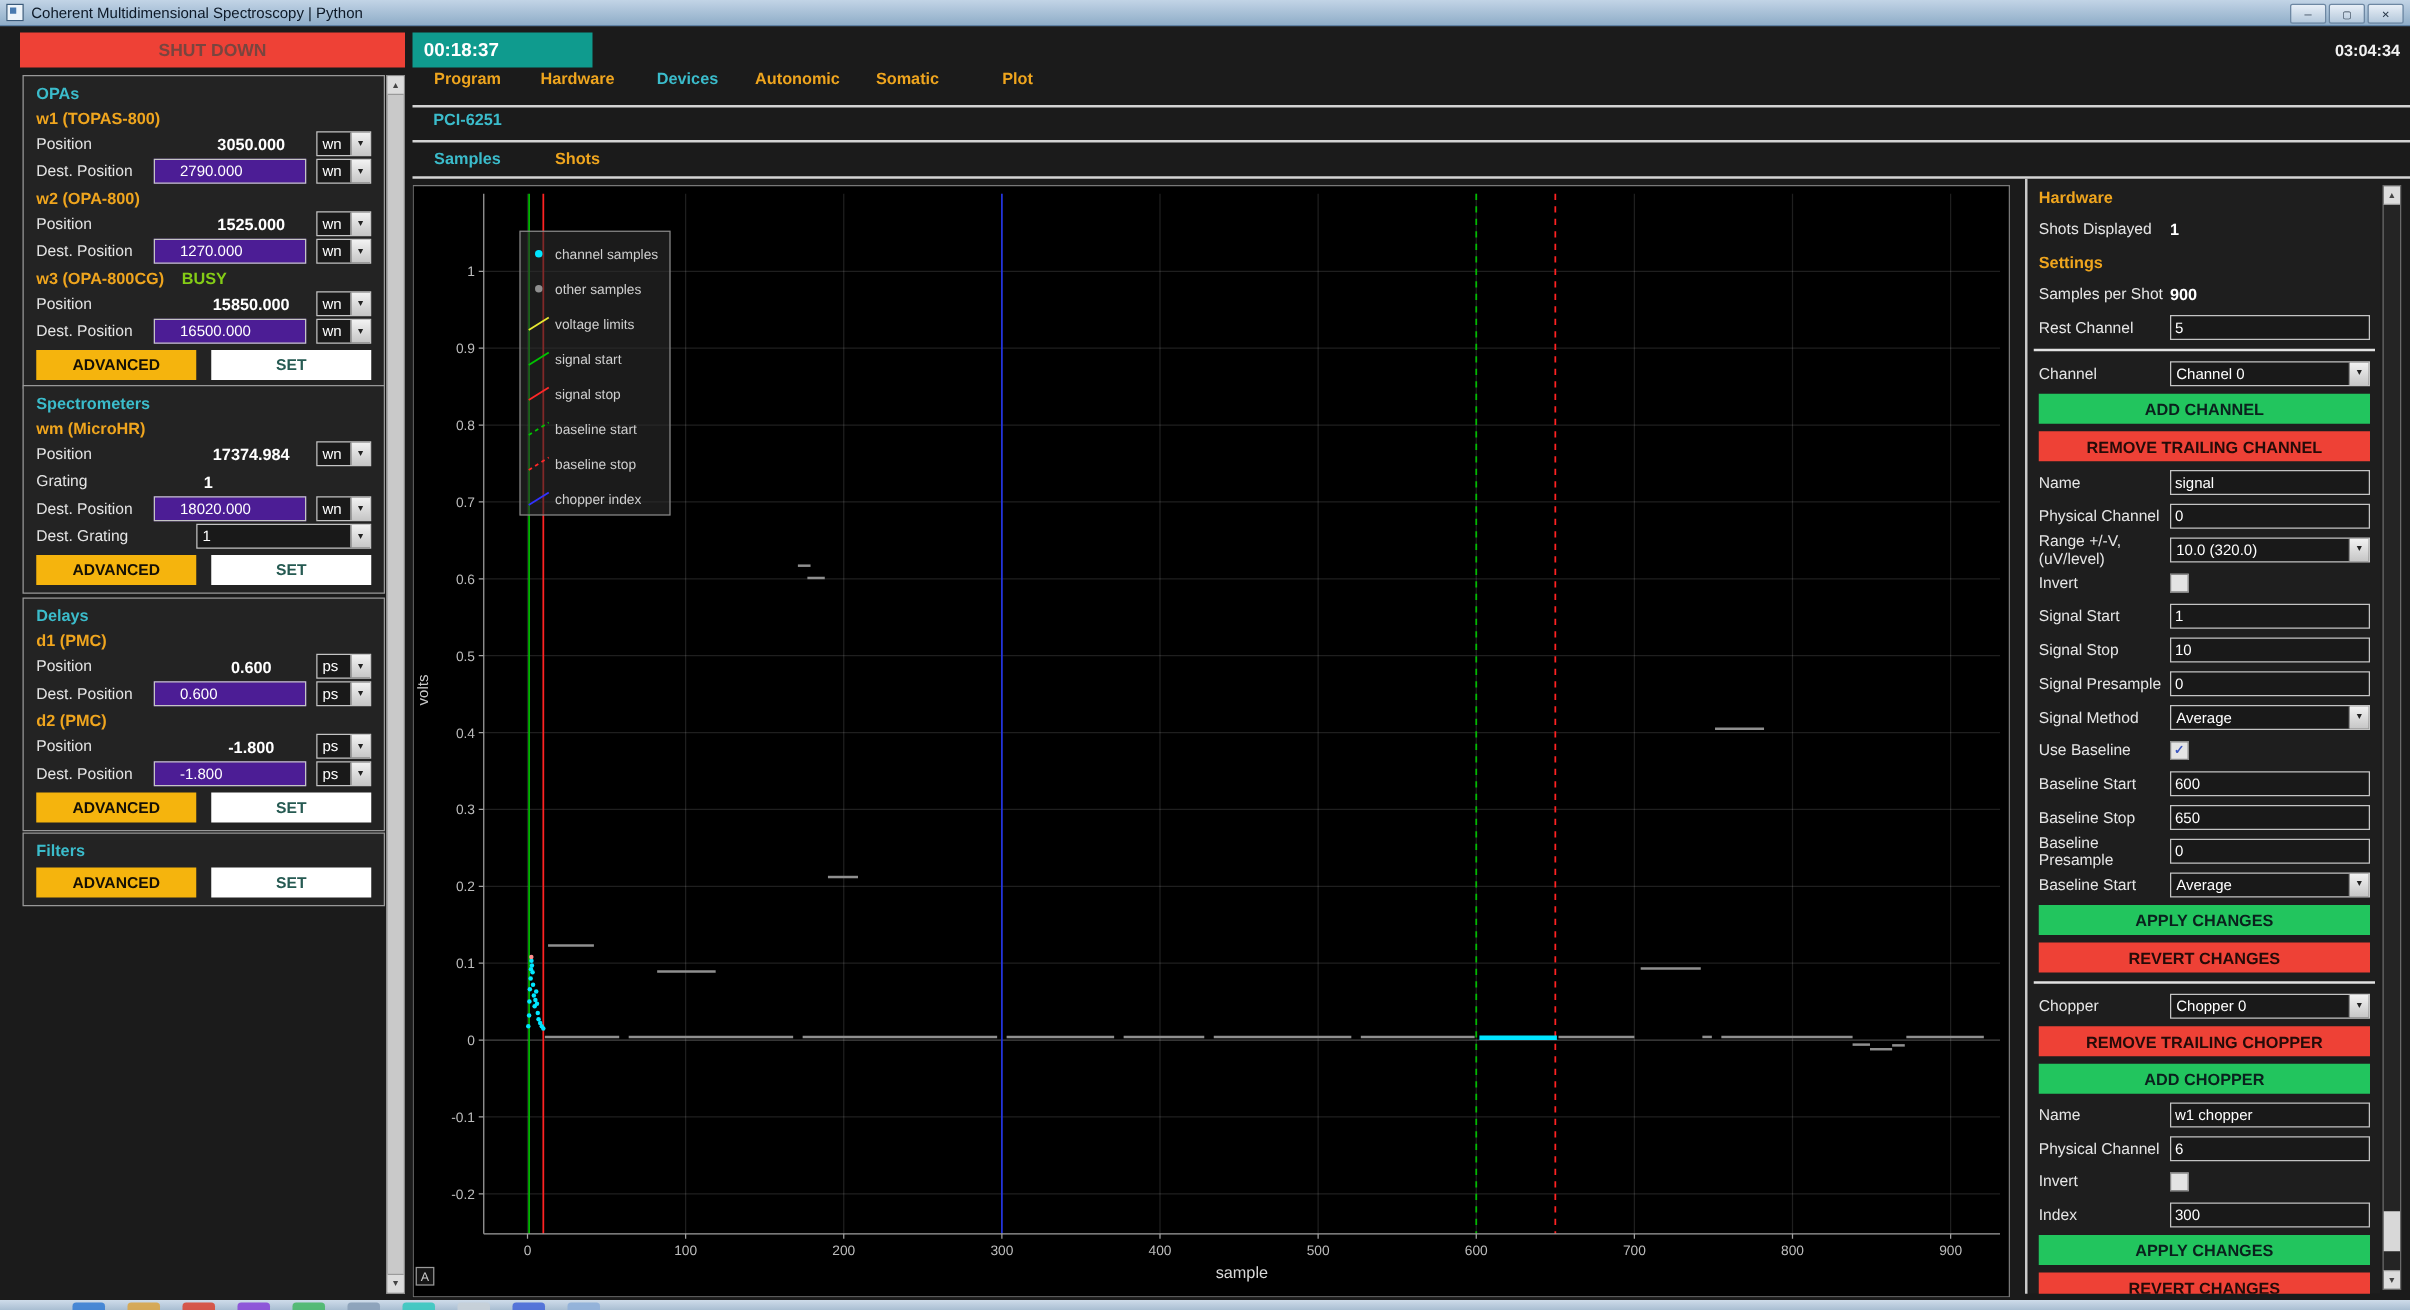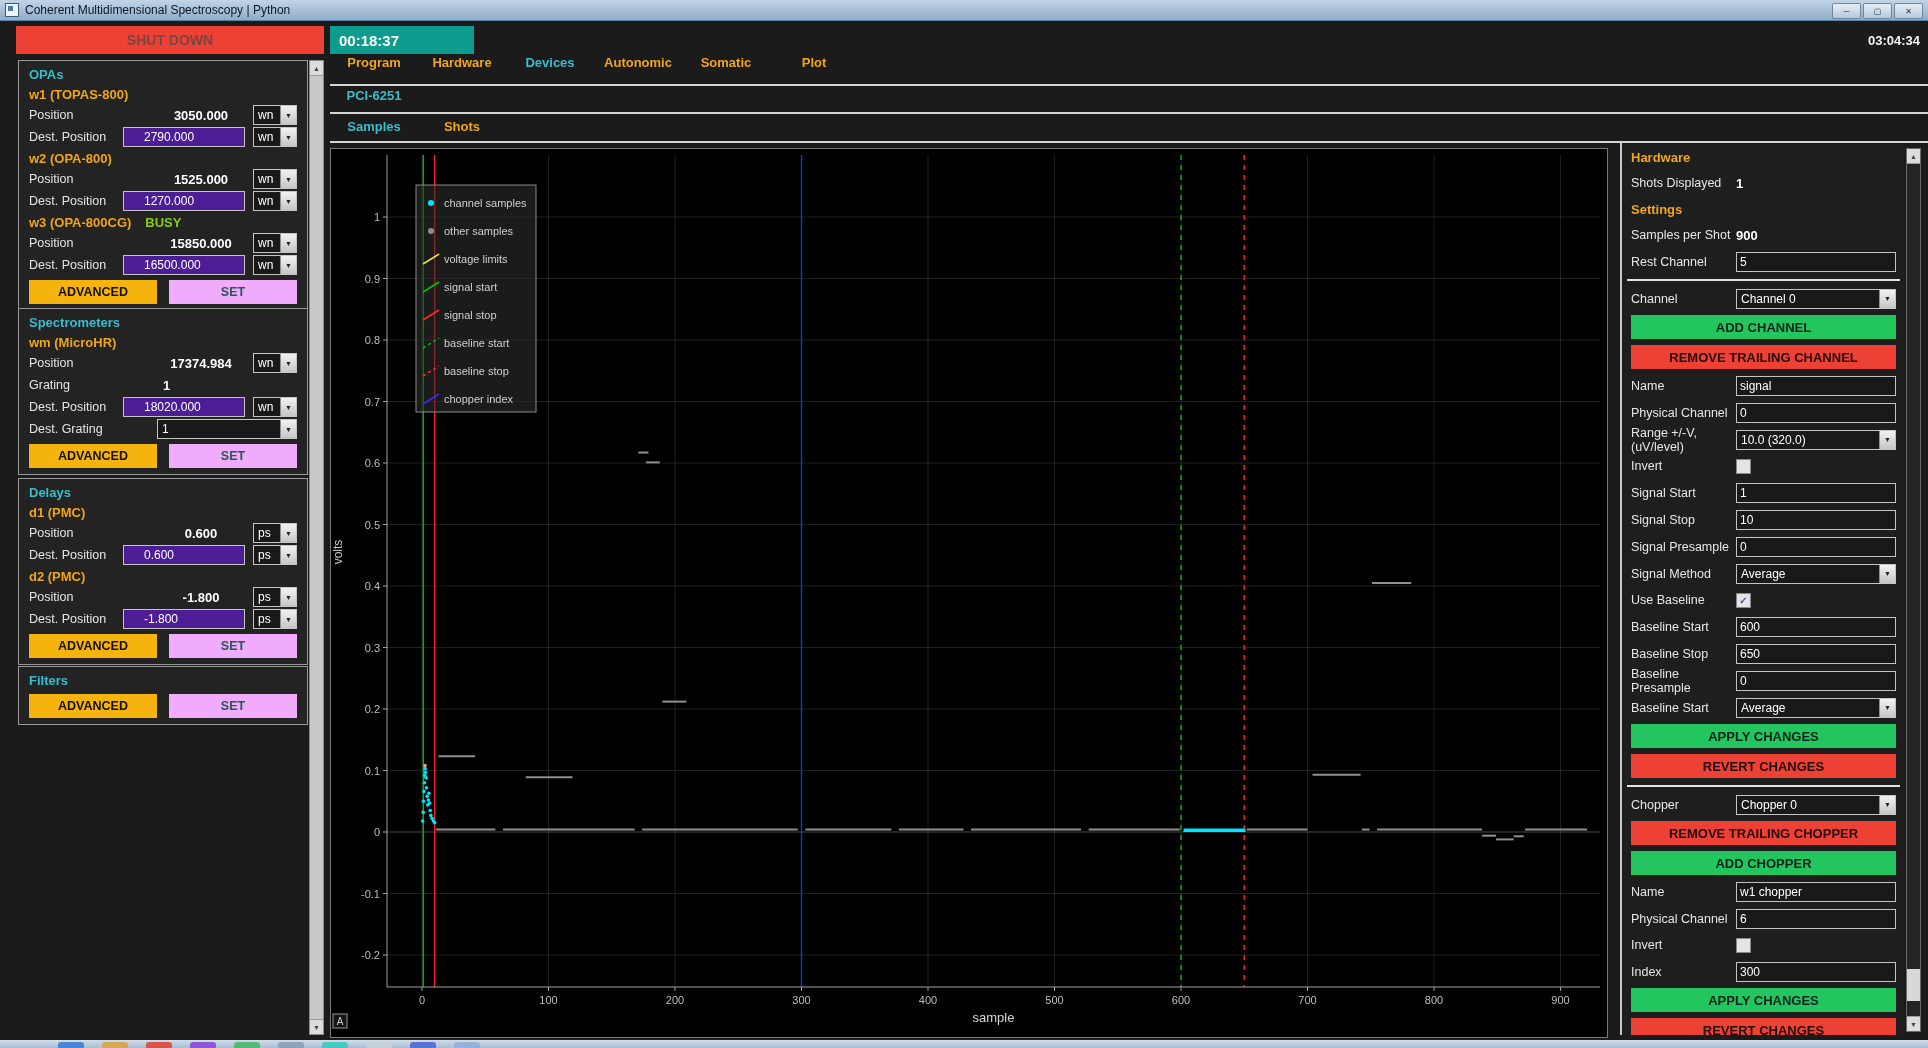--- a/index.html
+++ b/index.html
@@ -40,21 +40,21 @@
        font-family:"Liberation Sans",sans-serif;font-size:12px;padding:1px 20px;}
   .unitdd{width:44px;margin-left:8px;}
   .dd{height:20px;background:#191919;border:1px solid #c4c4c4;display:flex;align-items:center;box-sizing:border-box;}
   .ddtext{flex:1;color:#fff;font-size:12px;padding-left:4px;white-space:nowrap;overflow:hidden;}
   .ddarrow{width:15px;align-self:stretch;background:linear-gradient(#f2f2f2,#c6c6c6);border-left:1px solid #8e8e8e;
        color:#222;font-size:7px;display:flex;align-items:center;justify-content:center;}
   .widedd{width:140px;}
   .btnrow{display:flex;gap:12px;padding:4px 10px 2px;}
   .btn{display:flex;align-items:center;justify-content:center;font-weight:bold;font-size:12.5px;height:24px;}
   .btn.yellow{background:#f5b40d;color:#151005;flex:0 0 128px;}
-  .btn.tealdis{background:#f0abfc;color:#265a52;flex:1;}
+  .btn.tealdis{background:#ffffff;color:#265a52;flex:1;}
   
   .lscroll{position:absolute;left:309px;top:60px;width:15px;height:975px;background:#c9c9c9;border:1px solid #8a8a8a;box-sizing:border-box;}
   .sarrow{position:absolute;left:0;width:13px;height:14px;background:#dcdcdc;border-bottom:1px solid #9a9a9a;
           color:#444;font-size:7px;display:flex;align-items:center;justify-content:center;}
   .sarrow.bottom{bottom:0;border-top:1px solid #9a9a9a;border-bottom:none;}
   .rscroll{position:absolute;left:1906px;top:148px;width:15px;height:884px;background:#242424;border:1px solid #6a6a6a;box-sizing:border-box;}
   .rthumb{position:absolute;left:0;top:820px;width:13px;height:32px;background:#d8d8d8;}
   
   .tabrow{position:absolute;left:330px;display:flex;}
   .tabcell{width:88px;text-align:center;font-weight:bold;font-size:13px;color:#efa51e;cursor:default;}

